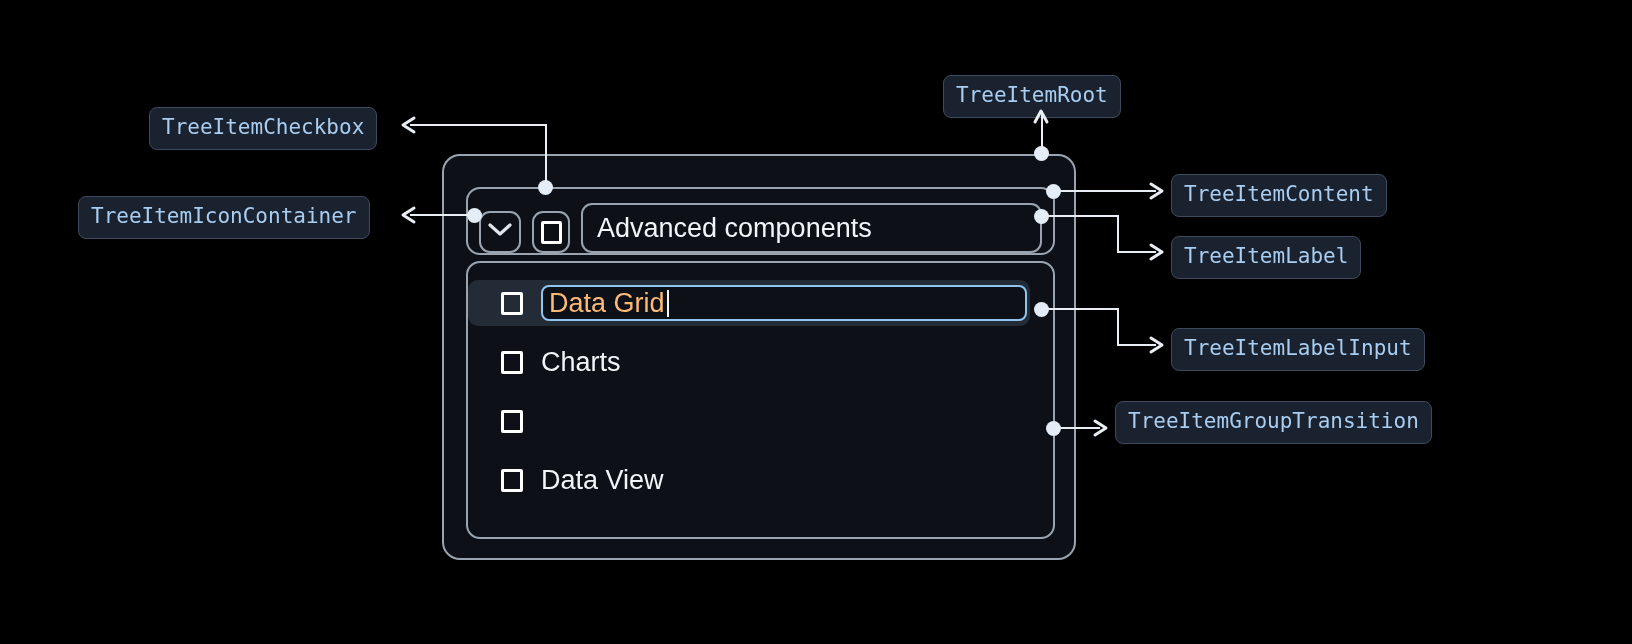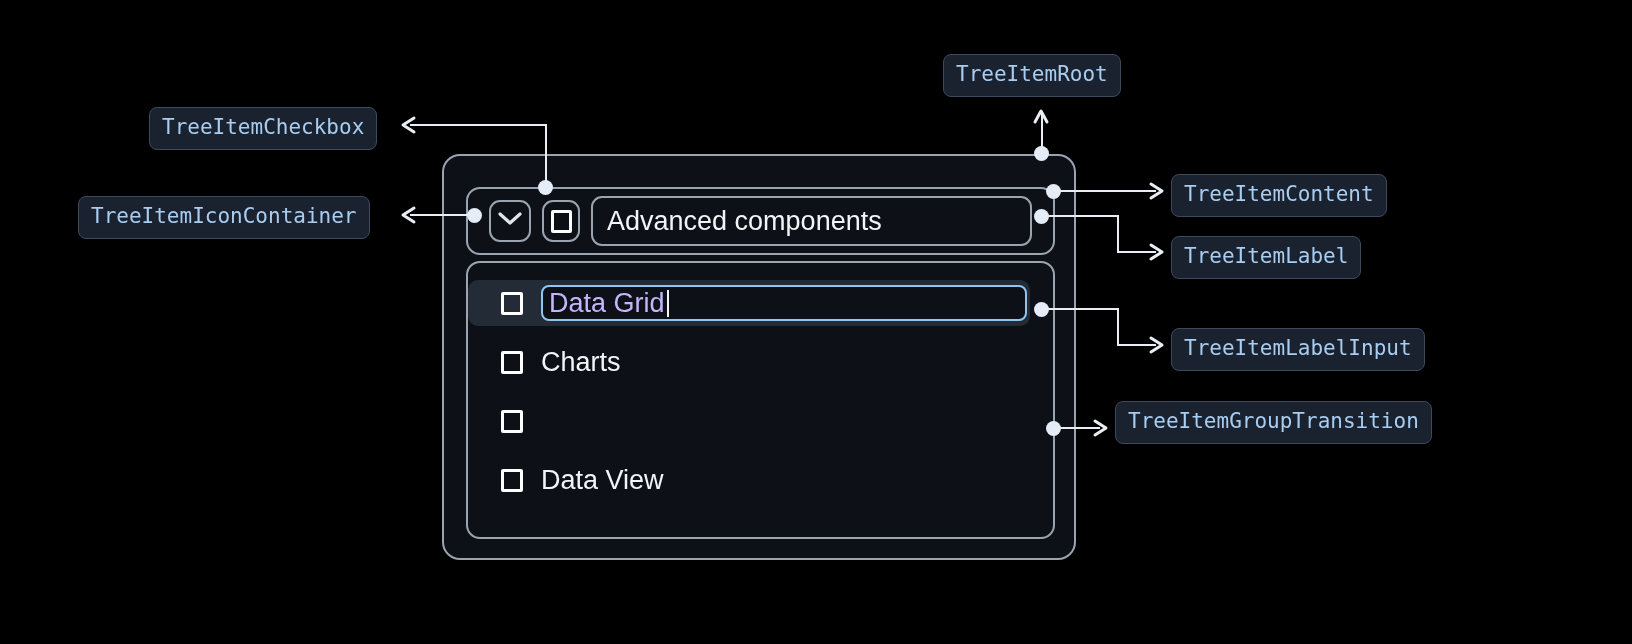--- a/index.html
+++ b/index.html
@@ -49,22 +49,22 @@
     border-radius: 18px;
   }
   #content-row {
     position: absolute;
     left: 22px; top: 31px;
     width: 589px; height: 68px;
     background: #0d1117;
     border: 2px solid #9aa4b0;
     border-radius: 14px;
     display: flex;
-    align-items: center;
-    padding: 0 21px;
+    align-items: flex-end;
+    padding: 0 11px;
     gap: 11px;
   }
   .icon-container {
     width: 42px; height: 42px;
     border: 2px solid #9aa4b0;
     border-radius: 11px;
     display: flex; align-items: center; justify-content: center;
     flex: 0 0 auto;
   }
   .root-checkbox {
@@ -126,21 +126,21 @@
   .row-input {
     flex: 1 1 auto;
     margin-left: 18px;
     margin-right: 3px;
     height: 36px;
     background: #0d1117;
     border: 2px solid #90c5f0;
     border-radius: 8px;
     display: flex; align-items: center;
     padding-left: 6px;
-    color: #c4b5fd;
+    color: #fdba74;
     font-size: 27px;
   }
   .caret {
     display: inline-block;
     width: 2px; height: 27px;
     background: #f2f5f8;
     margin-left: 2px;
   }
   .rowgap { height: 13px; }
 </style>
@@ -197,21 +197,21 @@
         <div class="row-text">Data View</div>
       </div>
 
     </div>
   </div>
 
   <div class="pill" style="left:149px; top:107px;">TreeItemCheckbox</div>
 
   <div class="pill" style="left:78px; top:196px;">TreeItemIconContainer</div>
 
-  <div class="pill" style="left:943px; top:54px;">TreeItemRoot</div>
+  <div class="pill" style="left:943px; top:75px;">TreeItemRoot</div>
 
   <div class="pill" style="left:1171px; top:174px;">TreeItemContent</div>
 
   <div class="pill" style="left:1171px; top:328px;">TreeItemLabelInput</div>
 
   <div class="pill" style="left:1171px; top:236px;">TreeItemLabel</div>
 
   <div class="pill" style="left:1115px; top:401px;">TreeItemGroupTransition</div>
 
   <div class="dot" style="left:538px; top:180px;"></div>

